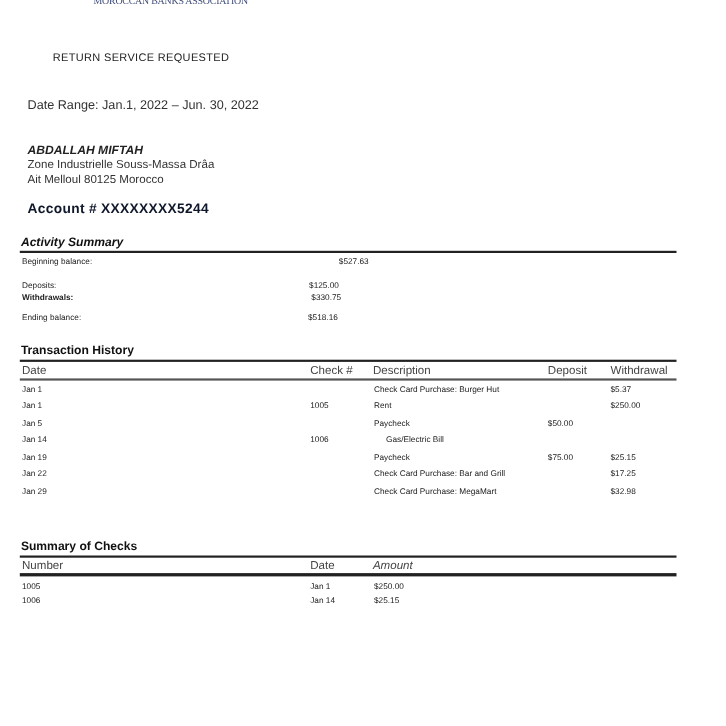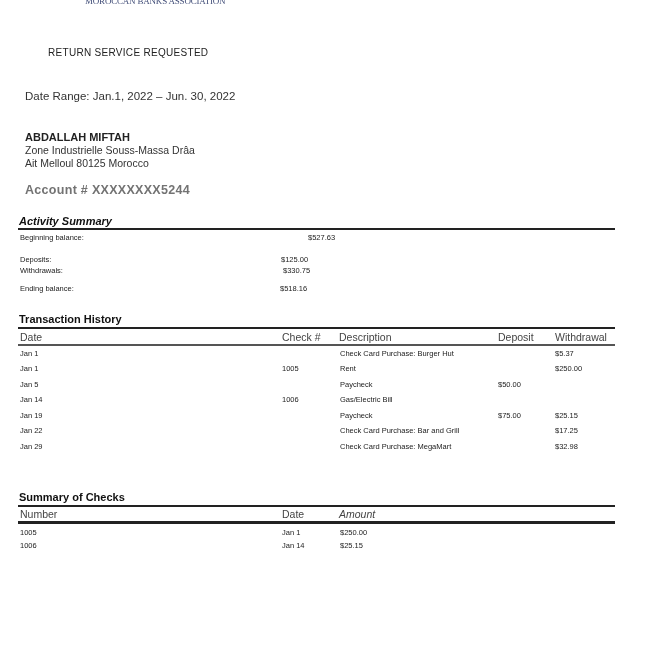--- a/index.html
+++ b/index.html
@@ -1,23 +1,23 @@
 <!DOCTYPE html>
 <html><head>
 <meta charset="utf-8">
 <style>
   html, body { margin:0; padding:0; background:#ffffff; }
   body { width:660px; height:660px; position:relative; overflow:hidden; font-family:"Liberation Sans", sans-serif; color:#222; }
   .abs { position:absolute; white-space:nowrap; }
   .logo { left:85px; top:-4px; font-family:"Liberation Serif", serif; font-size:9px; color:#44507a; letter-spacing:-0.2px; }
   .rsr { left:48px; top:47px; font-size:10px; color:#222; letter-spacing:0.3px; }
   .range { left:25px; top:90px; font-size:11.5px; color:#333; }
-  .name { left:25px; top:131px; font-size:11px; font-weight:bold; color:#222; }
+  .name { left:25px; top:131px; font-size:11px; font-weight:bold; color:#222;font-style:italic; }
   .addr { left:25px; font-size:10.5px; color:#333; }
-  .acct { left:25px; top:183px; font-size:12.5px; font-weight:bold; color:#737373; letter-spacing:0.3px; }
+  .acct { left:25px; top:183px; font-size:12.5px; font-weight:bold; color:#0f172a; letter-spacing:0.3px; }
   .sec-title { left:19px; font-size:11px; font-weight:bold; color:#111; }
   .rule { position:absolute; left:18px; width:597px; background:#222; }
   .small { font-size:7.5px; color:#222; }
   .hdr { font-size:10.5px; color:#444; }
 </style>
 </head>
 <body>
 
 <div class="abs logo">MOROCCAN BANKS ASSOCIATION</div>
 <div class="abs rsr">RETURN SERVICE REQUESTED</div>
@@ -27,21 +27,21 @@
 <div class="abs addr" style="top:144px;">Zone Industrielle  Souss-Massa Drâa</div>
 <div class="abs addr" style="top:157px;">Ait Melloul  80125 Morocco</div>
 <div class="abs acct">Account # XXXXXXXX5244</div>
 
 <div class="abs sec-title" style="top:215px;font-style:italic;">Activity Summary</div>
 <div class="rule" style="top:228px; height:2px;"></div>
 <div class="abs small" style="left:20px; top:233px;">Beginning balance:</div>
 <div class="abs small" style="left:280px; top:233px;padding-left:28px;">$527.63</div>
 <div class="abs small" style="left:20px; top:255px;">Deposits:</div>
 <div class="abs small" style="left:281px; top:255px;">$125.00</div>
-<div class="abs small" style="left:20px; top:266px;">Withdrawals:</div>
+<div class="abs small" style="left:20px; top:266px;font-weight:bold;">Withdrawals:</div>
 <div class="abs small" style="left:283px; top:266px;">$330.75</div>
 <div class="abs small" style="left:20px; top:284px;">Ending balance:</div>
 <div class="abs small" style="left:280px; top:284px;">$518.16</div>
 
 <div class="abs sec-title" style="top:313px;">Transaction History</div>
 <div class="rule" style="top:327px; height:2px;"></div>
 <div class="abs hdr" style="left:20px; top:331px;">Date</div>
 <div class="abs hdr" style="left:282px; top:331px;">Check #</div>
 <div class="abs hdr" style="left:339px; top:331px;">Description</div>
 <div class="abs hdr" style="left:498px; top:331px;">Deposit</div>
@@ -65,21 +65,21 @@
 <div>
   <div class="abs small" style="left:20px; top:380px;">Jan 5</div>
   <div class="abs small" style="left:282px; top:380px;"></div>
   <div class="abs small" style="left:340px; top:380px;">Paycheck</div>
   <div class="abs small" style="left:498px; top:380px;">$50.00</div>
   <div class="abs small" style="left:555px; top:380px;"></div>
 </div>
 <div>
   <div class="abs small" style="left:20px; top:395px;">Jan 14</div>
   <div class="abs small" style="left:282px; top:395px;">1006</div>
-  <div class="abs small" style="left:340px; top:395px;">Gas/Electric Bill</div>
+  <div class="abs small" style="left:351px; top:395px;">Gas/Electric Bill</div>
   <div class="abs small" style="left:498px; top:395px;"></div>
   <div class="abs small" style="left:555px; top:395px;"></div>
 </div>
 <div>
   <div class="abs small" style="left:20px; top:411px;">Jan 19</div>
   <div class="abs small" style="left:282px; top:411px;"></div>
   <div class="abs small" style="left:340px; top:411px;">Paycheck</div>
   <div class="abs small" style="left:498px; top:411px;">$75.00</div>
   <div class="abs small" style="left:555px; top:411px;">$25.15</div>
 </div>

